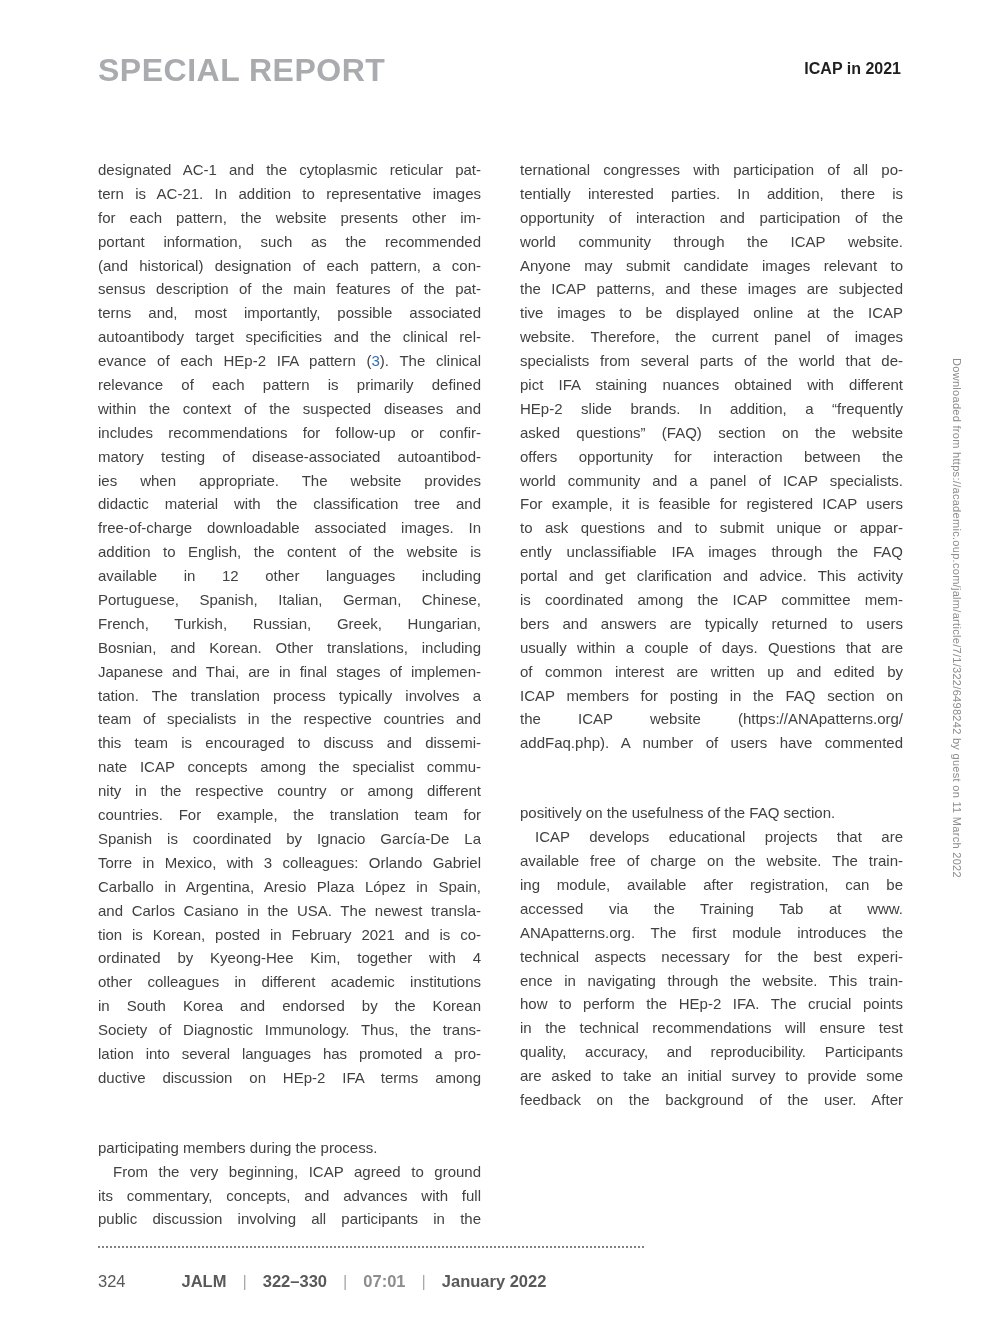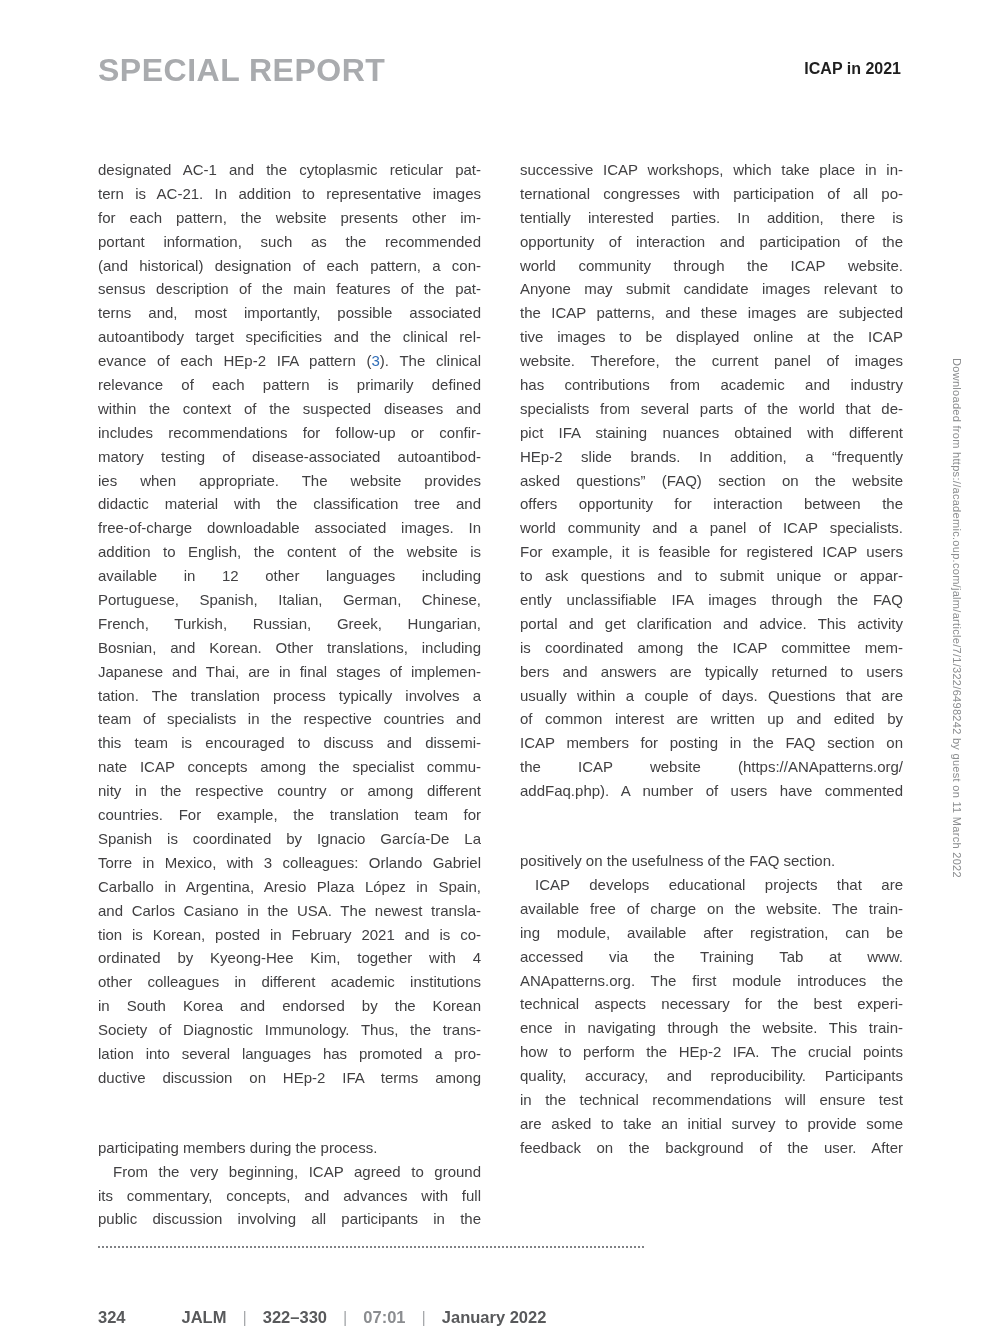--- a/index.html
+++ b/index.html
@@ -46,21 +46,21 @@
   
   .footer-rule {
     position: absolute; left: 98px; top: 1240px; width: 546px; height: 8px;
     border-bottom: 2px dotted #808285;
   }
   .footer-line {
     position: absolute; left: 98px; top: 1272px; width: 806px;
     display: flex; align-items: baseline;
     font-size: 16.5px; font-weight: 600; color: #58595b;
   }
-  .footer-page-number { margin-right: 56px; font-weight: 700; margin-top: 36px; }
+  .footer-page-number { margin-right: 56px; font-weight: 400; }
   .footer-sep { color: #a7a9ac; font-weight: 400; padding: 0 16px; }
   .footer-time { color: #8b8d90; }
 </style>
 </head>
 <body>
 
 <div class="page">
 
   <div class="header-section-title">SPECIAL REPORT</div>
 
@@ -106,30 +106,28 @@
       <div class="line">Society of Diagnostic Immunology. Thus, the trans-</div>
       <div class="line">lation into several languages has promoted a pro-</div>
       <div class="line">ductive discussion on HEp-2 IFA terms among</div>
       <div class="line para-end">participating members during the process.</div>
       <div class="line indent">From the very beginning, ICAP agreed to ground</div>
       <div class="line">its commentary, concepts, and advances with full</div>
       <div class="line">public discussion involving all participants in the</div>
     </div>
 
   <div class="col col-right">
-      <div class="line">successive ICAP workshops, which take place in in-</div>
       <div class="line">ternational congresses with participation of all po-</div>
       <div class="line">tentially interested parties. In addition, there is</div>
       <div class="line">opportunity of interaction and participation of the</div>
       <div class="line">world community through the ICAP website.</div>
       <div class="line">Anyone may submit candidate images relevant to</div>
       <div class="line">the ICAP patterns, and these images are subjected</div>
       <div class="line">tive images to be displayed online at the ICAP</div>
       <div class="line">website. Therefore, the current panel of images</div>
-      <div class="line">has contributions from academic and industry</div>
       <div class="line">specialists from several parts of the world that de-</div>
       <div class="line">pict IFA staining nuances obtained with different</div>
       <div class="line">HEp-2 slide brands. In addition, a “frequently</div>
       <div class="line">asked questions” (FAQ) section on the website</div>
       <div class="line">offers opportunity for interaction between the</div>
       <div class="line">world community and a panel of ICAP specialists.</div>
       <div class="line">For example, it is feasible for registered ICAP users</div>
       <div class="line">to ask questions and to submit unique or appar-</div>
       <div class="line">ently unclassifiable IFA images through the FAQ</div>
       <div class="line">portal and get clarification and advice. This activity</div>
@@ -142,22 +140,22 @@
       <div class="line">addFaq.php). A number of users have commented</div>
       <div class="line para-end">positively on the usefulness of the FAQ section.</div>
       <div class="line indent">ICAP develops educational projects that are</div>
       <div class="line">available free of charge on the website. The train-</div>
       <div class="line">ing module, available after registration, can be</div>
       <div class="line">accessed via the Training Tab at www.</div>
       <div class="line">ANApatterns.org. The first module introduces the</div>
       <div class="line">technical aspects necessary for the best experi-</div>
       <div class="line">ence in navigating through the website. This train-</div>
       <div class="line">how to perform the HEp-2 IFA. The crucial points</div>
+      <div class="line">in the technical recommendations will ensure test</div>
       <div class="line">quality, accuracy, and reproducibility. Participants</div>
-      <div class="line">in the technical recommendations will ensure test</div>
       <div class="line">are asked to take an initial survey to provide some</div>
       <div class="line">feedback on the background of the user. After</div>
     </div>
 
   <div class="watermark">Downloaded from https://academic.oup.com/jalm/article/7/1/322/6498242 by guest on 11 March 2022</div>
 
   <div class="footer-rule"></div>
 
   <div class="footer-line">
     <span class="footer-page-number">324</span>

